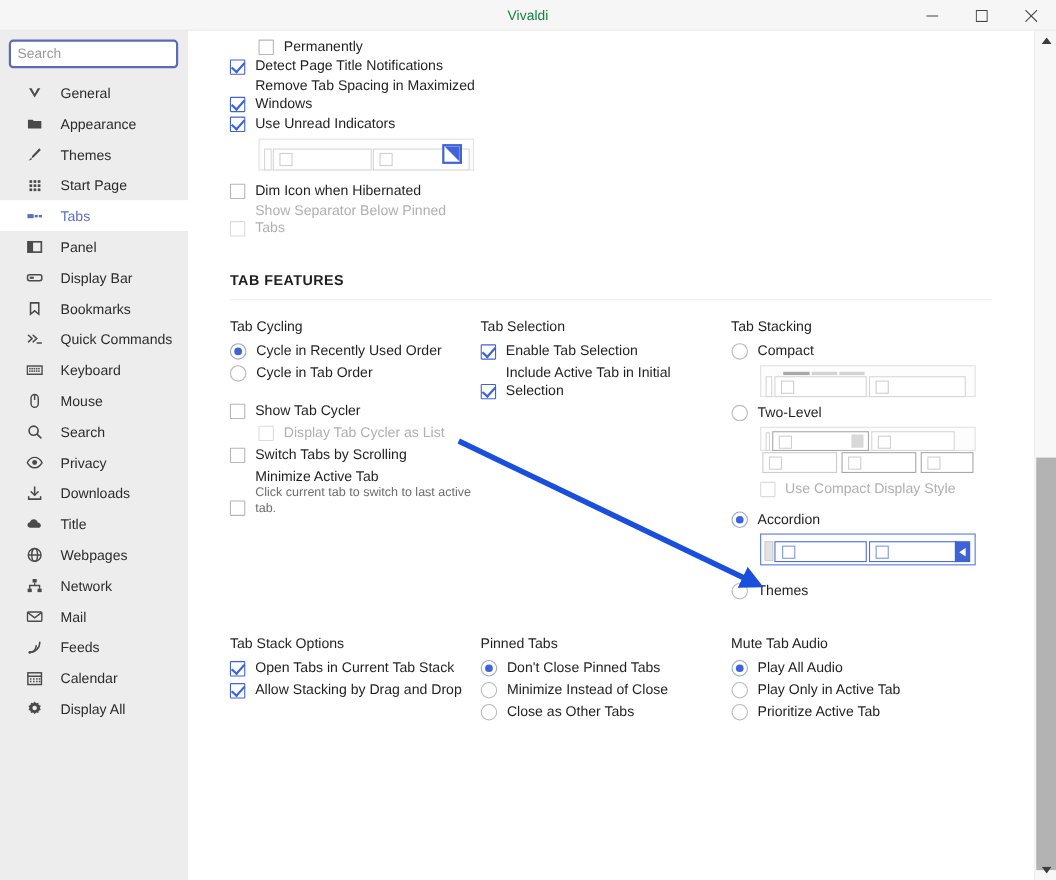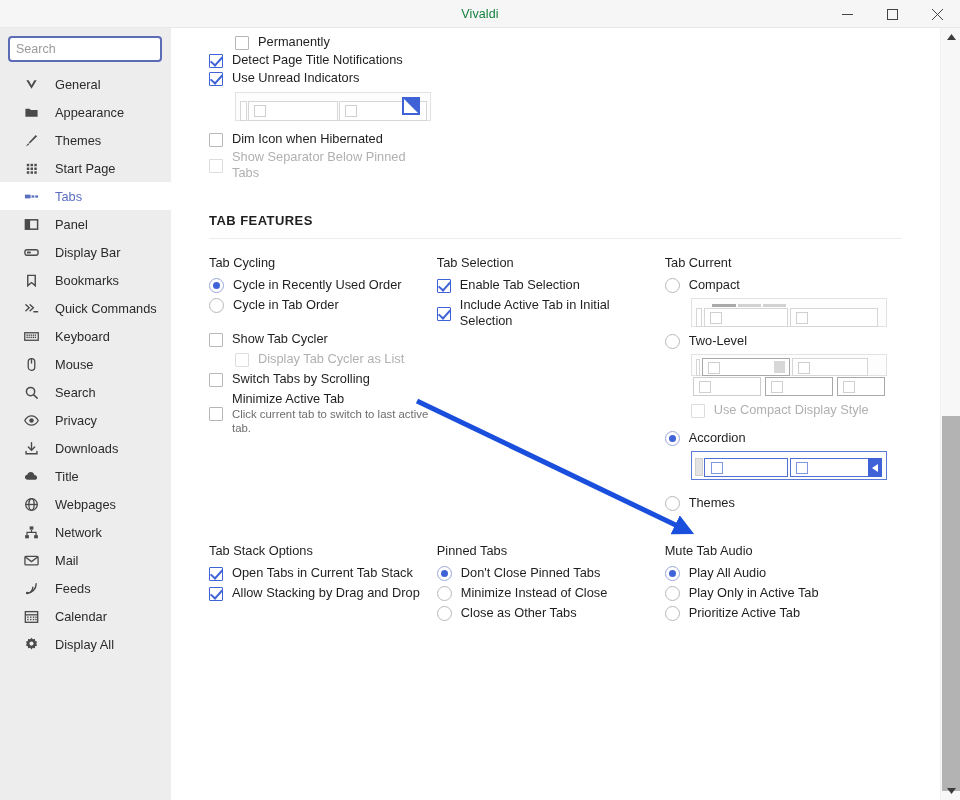--- a/index.html
+++ b/index.html
@@ -127,21 +127,21 @@
   .rb.checked::after {
     content: "";
     position: absolute;
     left: 3px; top: 3px;
     width: 7px; height: 7px;
     border-radius: 50%;
     background: #3f63d6;
   }
 
   .optrow {
-    display: flex; align-items: center;
+    display: flex; align-items: flex-end;
     gap: 9px;
     margin-bottom: 4px;
     cursor: default;
   }
   .optrow .lbl {
     font-size: 12.8px; line-height: 16px;
     color: #1f1f1f;
     padding-top: 0px;
   }
   .optrow.disabled .lbl { color: #b0b0b0; }
@@ -496,20 +496,26 @@
           </div>
           <div class="optrow">
             <span class="cb checked"></span>
             <div>
               <div class="lbl" style="max-width: 210px;">Detect Page Title Notifications</div>
             </div>
           </div>
           <div class="optrow">
             <span class="cb checked"></span>
             <div>
+              <div class="lbl" style="max-width: 210px;">Remove Tab Spacing in Maximized Windows</div>
+            </div>
+          </div>
+          <div class="optrow">
+            <span class="cb checked"></span>
+            <div>
               <div class="lbl" style="max-width: 210px;">Use Unread Indicators</div>
             </div>
           </div>
         </div>
 
       <div class="prev" style="position:relative;width:196px;height:29px;margin:6px 0 10px 26px;">
         <div class="ptab" style="left:4px;top:8px;width:7px;height:20px;"></div>
         <div class="ptab" style="left:12px;top:8px;width:90px;height:20px;"></div>
         <span class="psq" style="left:18px;top:12px;"></span>
         <div class="ptab" style="left:103px;top:8px;width:88px;height:20px;"></div>
@@ -601,21 +607,21 @@
             <div class="optrow">
               <span class="cb checked"></span>
               <div>
                 <div class="lbl" style="max-width: 175px;">Include Active Tab in Initial Selection</div>
               </div>
             </div>
           </div>
       </div>
 
       <div class="col-c">
-        <div class="group-title">Tab Current</div>
+        <div class="group-title">Tab Stacking</div>
         <div id="stacking-options">
             <div class="optrow">
               <span class="rb"></span>
               <div>
                 <div class="lbl">Compact</div>
               </div>
             </div>
             <div class="prev" style="position:relative;width:196px;height:29px;margin:5px 0 6px 26px;">
               <div class="ptab" style="left:4px;top:9px;width:6px;height:19px;"></div>
               <div style="position:absolute;left:20px;top:5px;width:24px;height:2.5px;background:#a9a9a9;"></div>

